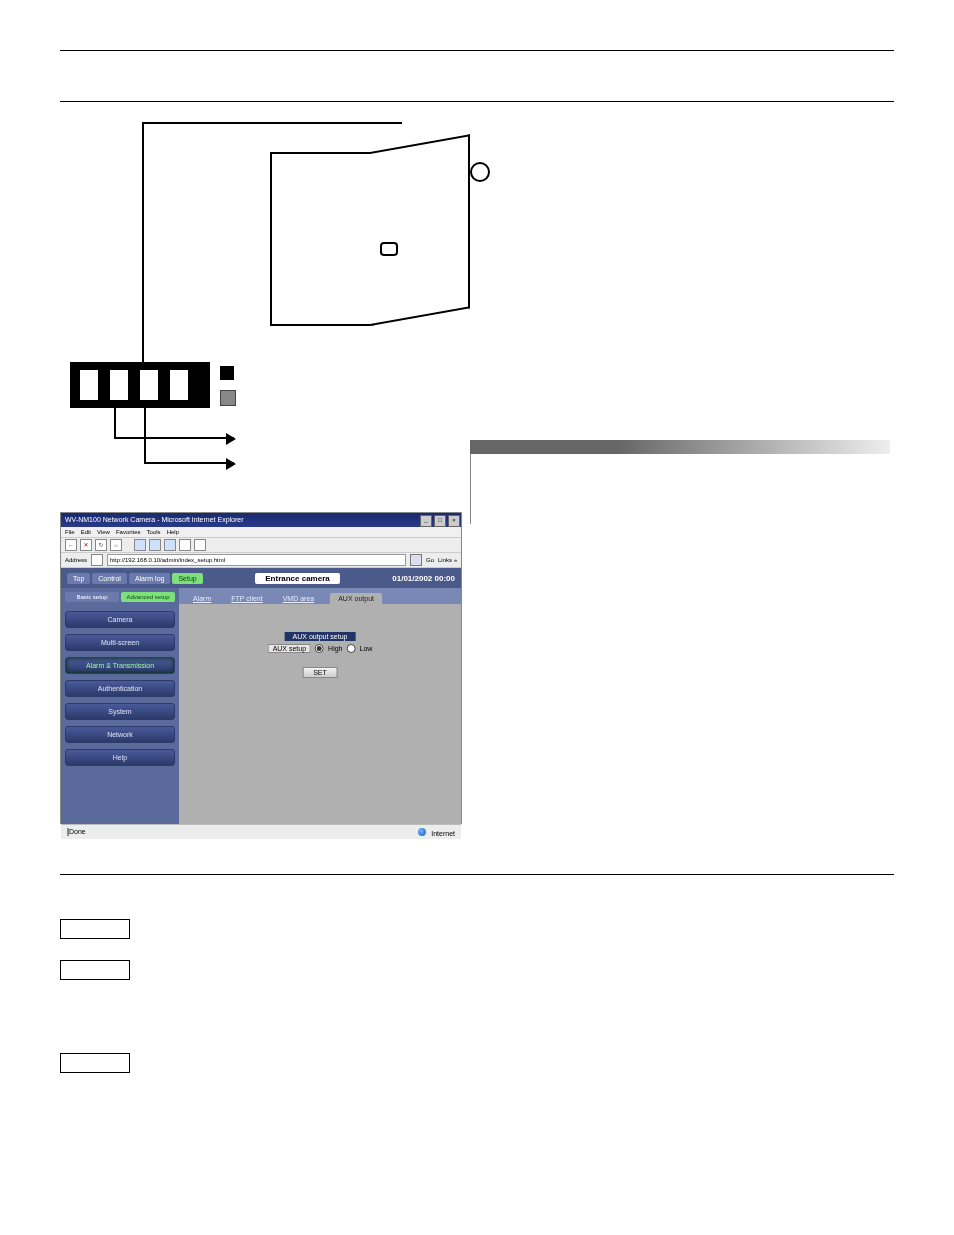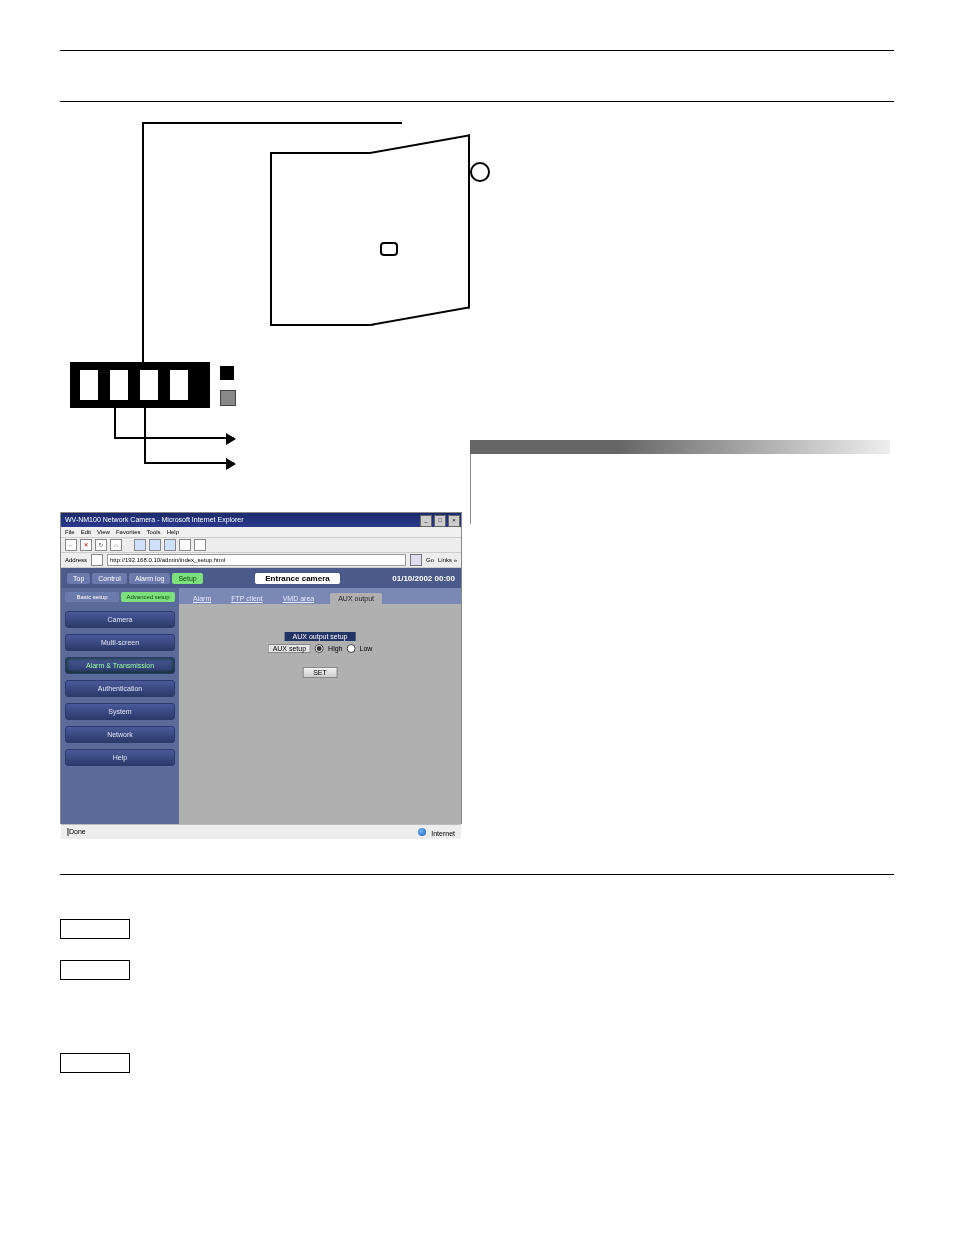--- a/index.html
+++ b/index.html
@@ -557,21 +557,21 @@
     </div>
 
     <div class="ss-nav">
       <div class="left">
         <div class="tab">Top</div>
         <div class="tab">Control</div>
         <div class="tab">Alarm log</div>
         <div class="tab active">Setup</div>
       </div>
       <div class="center">Entrance  camera</div>
-      <div class="right">01/10/2002  00:00</div>
+      <div class="right">01/01/2002  00:00</div>
     </div>
 
     <div class="ss-body">
       <div class="ss-sidebar">
         <div class="ss-side-tabs">
           <div class="ss-side-tab">Basic setup</div>
           <div class="ss-side-tab active">Advanced setup</div>
         </div>
         <div class="ss-side-btn">Camera</div>
         <div class="ss-side-btn">Multi-screen</div>

